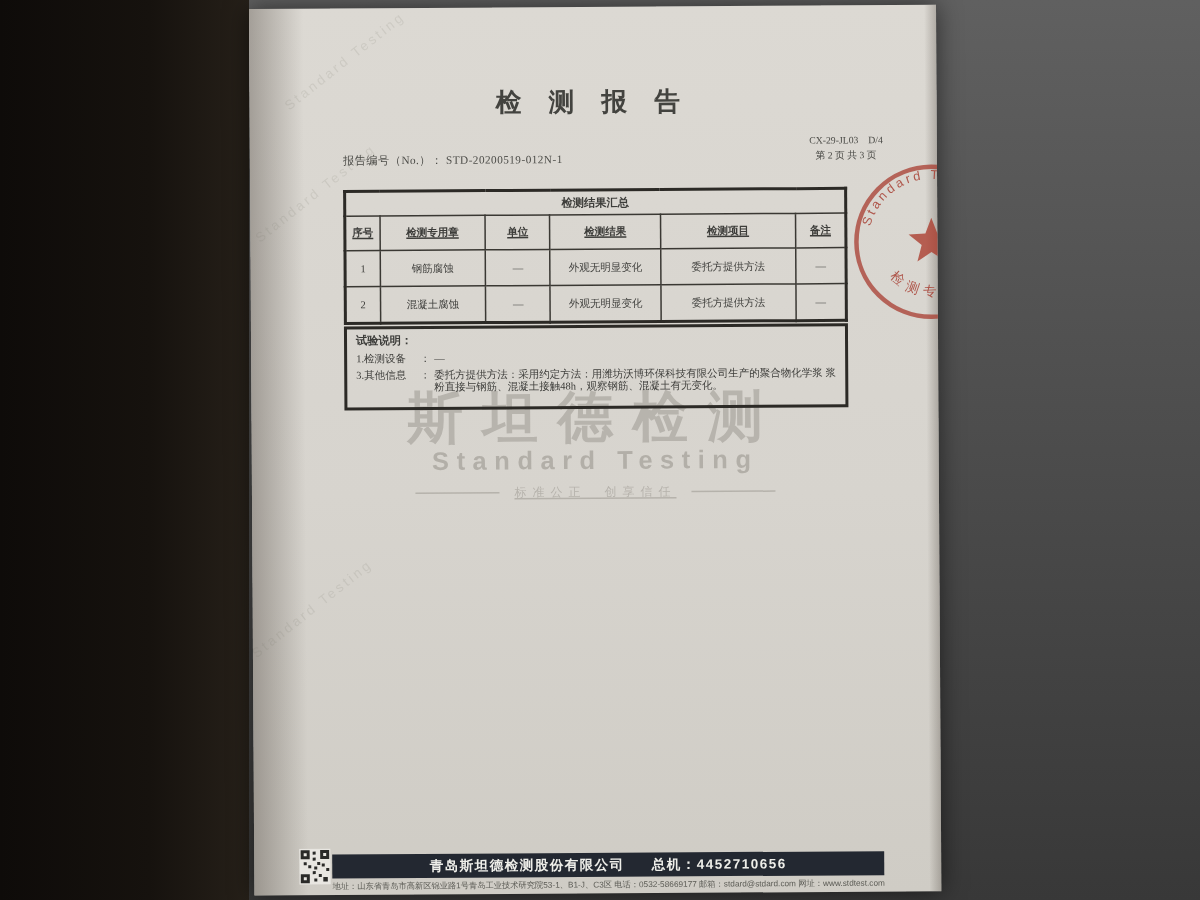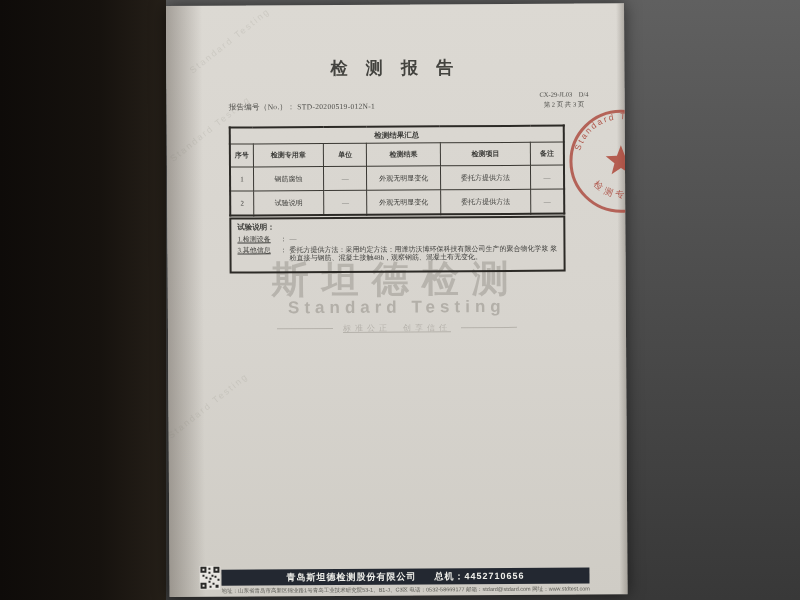--- a/index.html
+++ b/index.html
@@ -20,28 +20,28 @@
     font-size:17px;font-weight:bold;letter-spacing:7px;color:#43433f;}
   .meta-left{position:absolute;top:97px;left:62px;font-size:7.5px;color:#4b4b47;letter-spacing:.3px;}
   .meta-right{position:absolute;top:86px;right:36px;text-align:center;
     font-size:6.5px;color:#4b4b47;line-height:10px;}
   .report-table{position:absolute;left:62px;top:121px;width:336px;
     border-collapse:collapse;border:2px solid #2c2a26;font-size:7px;color:#3d3d3a;
     table-layout:fixed;z-index:2;}
   .report-table td,.report-table th{border:1px solid #3a3833;text-align:center;
     padding:0 2px;font-weight:normal;overflow:hidden;}
   .report-table .caption-row th{height:15px;font-weight:bold;font-size:7.5px;}
-  .report-table .head-row td{height:22px;font-weight:bold;}
+  .report-table .head-row td{height:22px;font-weight:bold;text-decoration:underline;}
   .report-table .data-row td{height:23px;}
   .notes-box{position:absolute;left:62px;top:212px;width:336px;height:56px;
     border:2px solid #2c2a26;box-sizing:border-box;padding:3px 6px;
     font-size:7px;color:#3d3d3a;z-index:2;}
   .notes-title{font-weight:bold;font-size:7.5px;}
   .note-row{display:flex;margin-top:2.5px;line-height:8.5px;}
-  .note-label{width:40px;flex:none;text-decoration:underline;}
+  .note-label{width:40px;flex:none;}
   .note-sep{width:12px;flex:none;text-align:center;}
   .note-text{flex:1;}
   .watermark{position:absolute;left:0;top:256px;width:100%;text-align:center;z-index:1;color:#95918a;}
   .wm-cn{font-size:37px;font-weight:bold;letter-spacing:13px;opacity:.48;line-height:38px;}
   .wm-en{font-size:17px;font-weight:bold;letter-spacing:5px;opacity:.55;
     font-family:"Liberation Sans",sans-serif;line-height:18px;}
   .wm-tagline{margin-top:6px;display:flex;align-items:center;justify-content:center;opacity:.5;}
   .wm-tagline .line{width:56px;border-top:1px solid #95918a;}
   .wm-tag-text{font-size:8px;letter-spacing:4px;margin:0 10px;text-decoration:underline;}
   .diag-mark{position:absolute;color:rgba(120,118,110,.15);font-size:9px;
@@ -108,21 +108,21 @@
       <tr class="data-row">
         <td>1</td>
         <td>钢筋腐蚀</td>
         <td>—</td>
         <td>外观无明显变化</td>
         <td>委托方提供方法</td>
         <td>—</td>
       </tr>
       <tr class="data-row">
         <td>2</td>
-        <td>试验说明</td>
+        <td>混凝土腐蚀</td>
         <td>—</td>
         <td>外观无明显变化</td>
         <td>委托方提供方法</td>
         <td>—</td>
       </tr>
     </tbody>
       </table>
 
     <div class="notes-box">
       <div class="notes-title">试验说明：</div>

